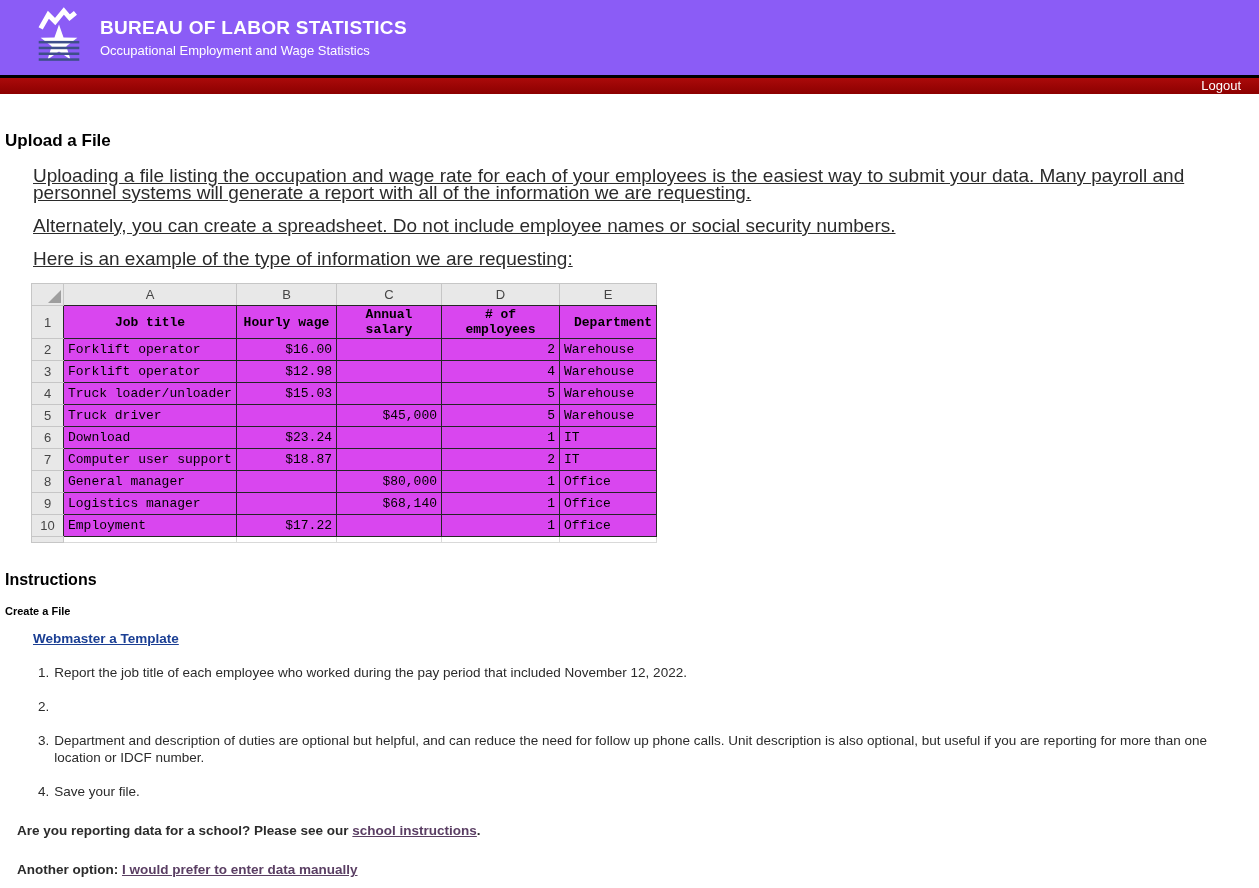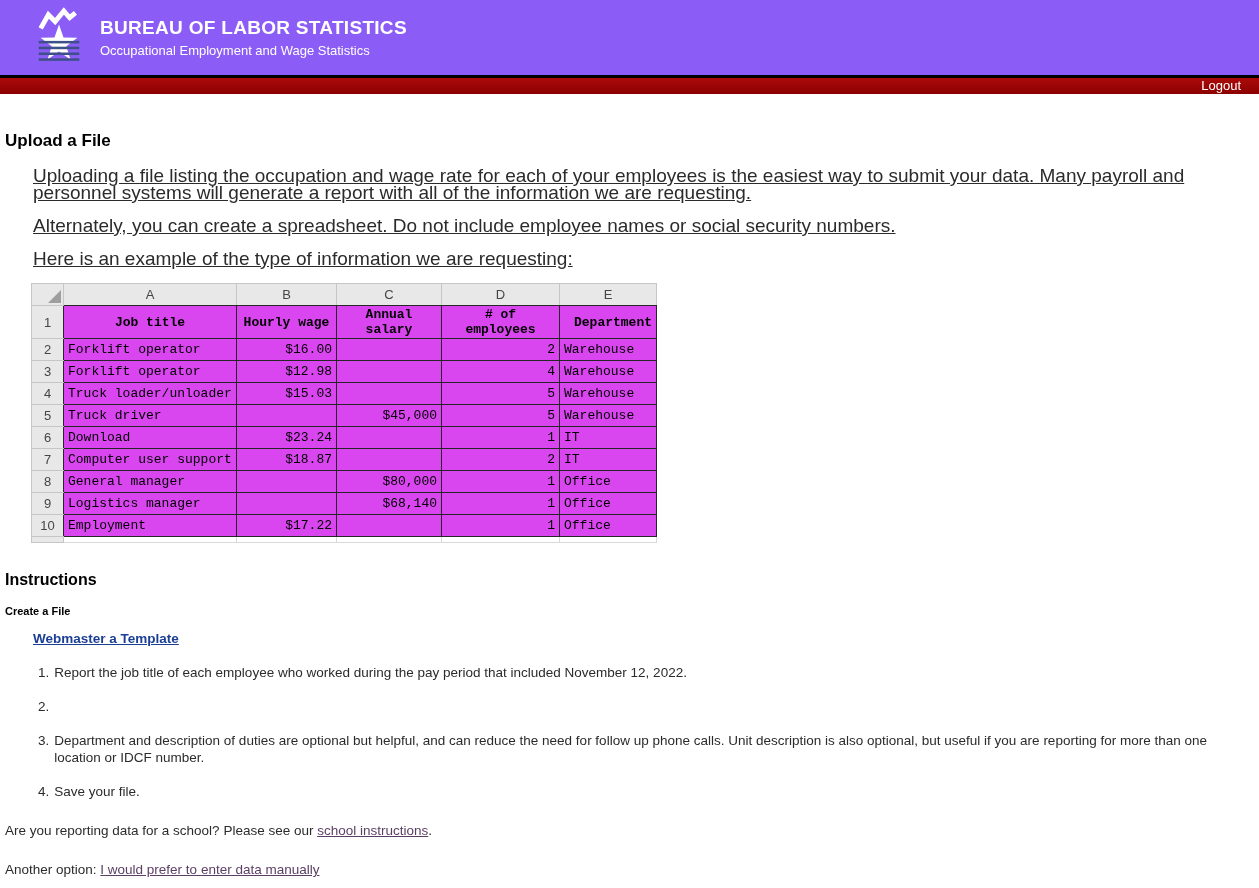--- a/index.html
+++ b/index.html
@@ -86,21 +86,21 @@
     color: #1b3f94;
     text-decoration: underline;
     cursor: pointer;
   }
   .num-list { margin-top: 4px; }
   .list-item { display: flex; font-size: 13.5px; line-height: 17px; margin: 17px 0 17px 33px; }
   .list-item .li-num { flex: 0 0 auto; margin-right: 5px; }
   .list-item .li-text { padding-right: 10px; }
 
   
-  p.foot-line { font-size: 13.5px; line-height: 17px; margin: 22px 0 0 0; }
+  p.foot-line { font-size: 13.5px; line-height: 17px; margin: 22px 0 0 12px; font-weight: bold; }
   a.visited-link { color: #5a3e63; text-decoration: underline; cursor: pointer; }
 </style>
 </head>
 <body>
 
 <header class="top-header">
   <div class="logo-wrap">
     <svg viewBox="0 0 60 62" width="58" height="62">
       <polyline points="11,21 19,7 26,14 35,3 41,10 47,5" fill="none" stroke="#ffffff" stroke-width="5" stroke-linejoin="miter" stroke-linecap="butt"></polyline>
       <path d="M30,17 L34.7,30.5 L49,30.8 L37.6,39.5 L41.8,53.2 L30,45 L18.2,53.2 L22.4,39.5 L11,30.8 L25.3,30.5 Z" fill="#ffffff"></path>

